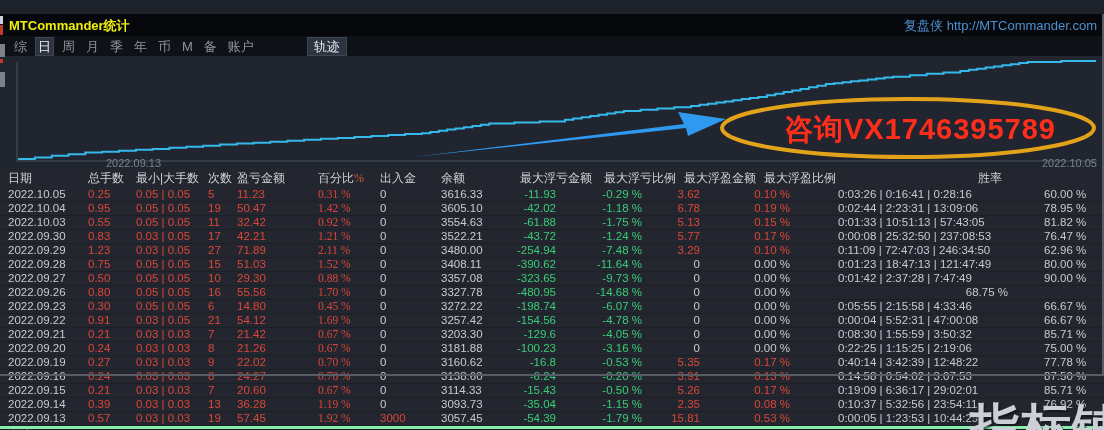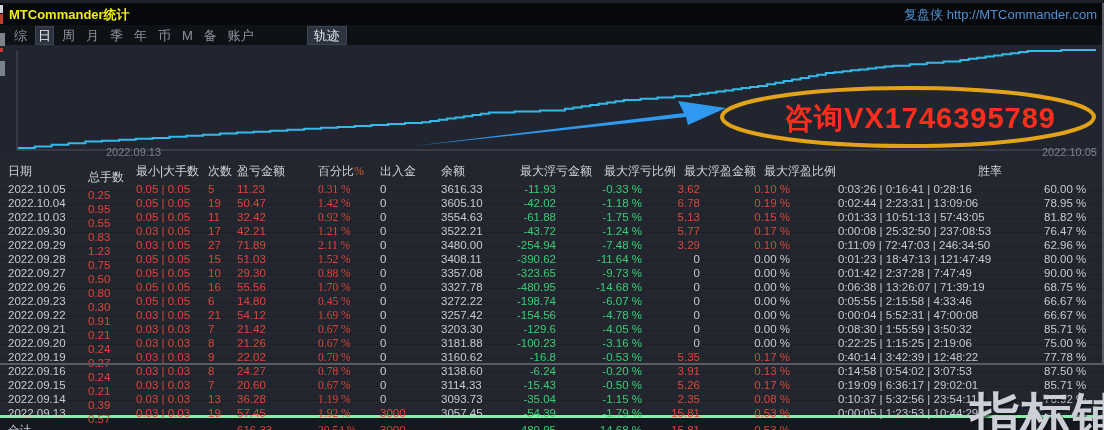--- a/index.html
+++ b/index.html
@@ -1,18 +1,18 @@
 <!DOCTYPE html>
 <html><head>
 <meta charset="utf-8">
 <style>
   html,body{margin:0;padding:0;background:#1e222a;}
   body{width:1104px;height:430px;position:relative;overflow:hidden;
        font-family:"Liberation Sans","DejaVu Sans",sans-serif;}
-  .window{position:absolute;left:0;top:3px;width:1104px;height:362px;background:#1e222a;}
+  .window{position:absolute;left:0;top:14px;width:1104px;height:362px;background:#1e222a;}
 
   
   .titlebar{position:absolute;left:0;top:0;width:100%;height:22px;background:#07080b;}
   .tb-nub-w{position:absolute;left:0;top:2px;width:3px;height:8px;background:#cfd3d8;}
   .tb-nub-r{position:absolute;left:0;top:11px;width:3px;height:10px;background:#c23a30;}
   .title{position:absolute;left:9px;top:3px;font-size:13px;font-weight:bold;color:#f0ee0c;}
   .brand{position:absolute;right:7px;top:3px;font-size:13px;color:#4f90d0;}
 
   
   .menubar{position:absolute;left:0;top:22px;width:100%;height:20px;background:#0e1116;
@@ -37,21 +37,21 @@
 
   
   .table{position:absolute;left:0;top:154px;width:1104px;height:276px;background:#23262e;overflow:hidden;}
   .thead{height:20px;display:grid;align-items:center;font-size:12px;color:#ced3da;
          grid-template-columns:80px 48px 74px 32px 62px 62px 46px 84px 110px 80px 80px 82px 200px 64px;}
   .trow{height:14px;display:grid;align-items:center;font-size:11.5px;line-height:13px;box-sizing:border-box;
         border-bottom:1px solid rgba(0,0,0,0.18);
         grid-template-columns:80px 48px 74px 32px 62px 62px 46px 84px 74px 82px 58px 92px 250px 60px;}
   .trow.total{height:15px;background:#15181e;border-top:3px solid #86efac;border-bottom:none;}
   .cell,.hcell{overflow:visible;white-space:nowrap;}
-  .c1{padding-left:8px;}  .c2{padding-left:8px;margin-top:12px;}  .c3{padding-left:8px;}
+  .c1{padding-left:8px;}  .c2{padding-left:8px;}  .c3{padding-left:8px;}
   .c4{padding-left:6px;}  .c5{padding-left:3px;}  .c6{padding-left:22px;font-family:Liberation Serif, serif;}
   .c7{padding-left:22px;} .c8{padding-left:37px;}
   .c9{text-align:right;padding-right:6px;} .c10{text-align:right;padding-right:2px;}
   .c11{text-align:right;padding-right:2px;}.c12{text-align:right;padding-right:4px;}
   .c13{padding-left:44px;} .c14{text-align:right;padding-right:36px;}
   .h9{text-align:right;} .h10{text-align:right;padding-right:2px;}
   .h13{padding-left:0;} .h14{text-align:right;padding-right:38px;}
   .hpct{color:#cf5a35;}
   .red{color:#da473a;} .grn{color:#38cd77;} .wh{color:#c6cbd3;}
 
@@ -134,21 +134,21 @@
         <div class="trow">
           <div class="cell c1 wh">2022.10.05</div>
           <div class="cell c2 red">0.25</div>
           <div class="cell c3 red">0.05 | 0.05</div>
           <div class="cell c4 red">5</div>
           <div class="cell c5 red">11.23</div>
           <div class="cell c6 red">0.31 %</div>
           <div class="cell c7 wh">0</div>
           <div class="cell c8 wh">3616.33</div>
           <div class="cell c9 grn">-11.93</div>
-          <div class="cell c10 grn">-0.33 %</div>
+          <div class="cell c10 grn">-0.29 %</div>
           <div class="cell c11 red">3.62</div>
           <div class="cell c12 red">0.10 %</div>
           <div class="cell c13 wh">0:03:26 | 0:16:41 | 0:28:16</div>
           <div class="cell c14 wh">60.00 %</div>
         </div>
         <div class="trow">
           <div class="cell c1 wh">2022.10.04</div>
           <div class="cell c2 red">0.95</div>
           <div class="cell c3 red">0.05 | 0.05</div>
           <div class="cell c4 red">19</div>
@@ -249,21 +249,20 @@
           <div class="cell c3 red">0.05 | 0.05</div>
           <div class="cell c4 red">16</div>
           <div class="cell c5 red">55.56</div>
           <div class="cell c6 red">1.70 %</div>
           <div class="cell c7 wh">0</div>
           <div class="cell c8 wh">3327.78</div>
           <div class="cell c9 grn">-480.95</div>
           <div class="cell c10 grn">-14.68 %</div>
           <div class="cell c11 wh">0</div>
           <div class="cell c12 wh">0.00 %</div>
-          <div class="cell c13 wh">0:06:38 | 13:26:07 | 71:39:19</div>
           <div class="cell c14 wh">68.75 %</div>
         </div>
         <div class="trow">
           <div class="cell c1 wh">2022.09.23</div>
           <div class="cell c2 red">0.30</div>
           <div class="cell c3 red">0.05 | 0.05</div>
           <div class="cell c4 red">6</div>
           <div class="cell c5 red">14.80</div>
           <div class="cell c6 red">0.45 %</div>
           <div class="cell c7 wh">0</div>

